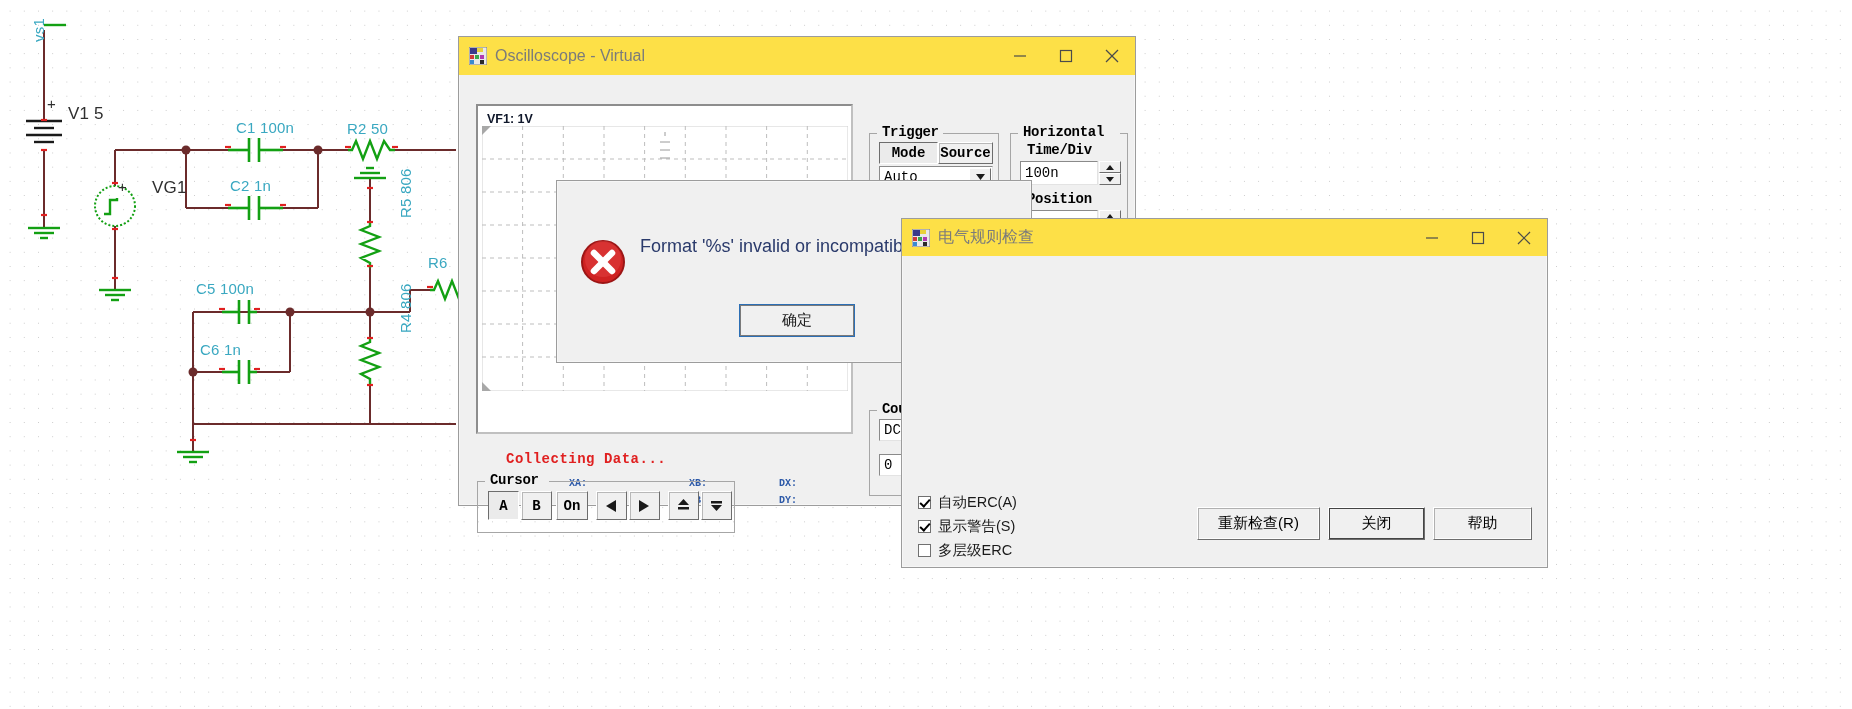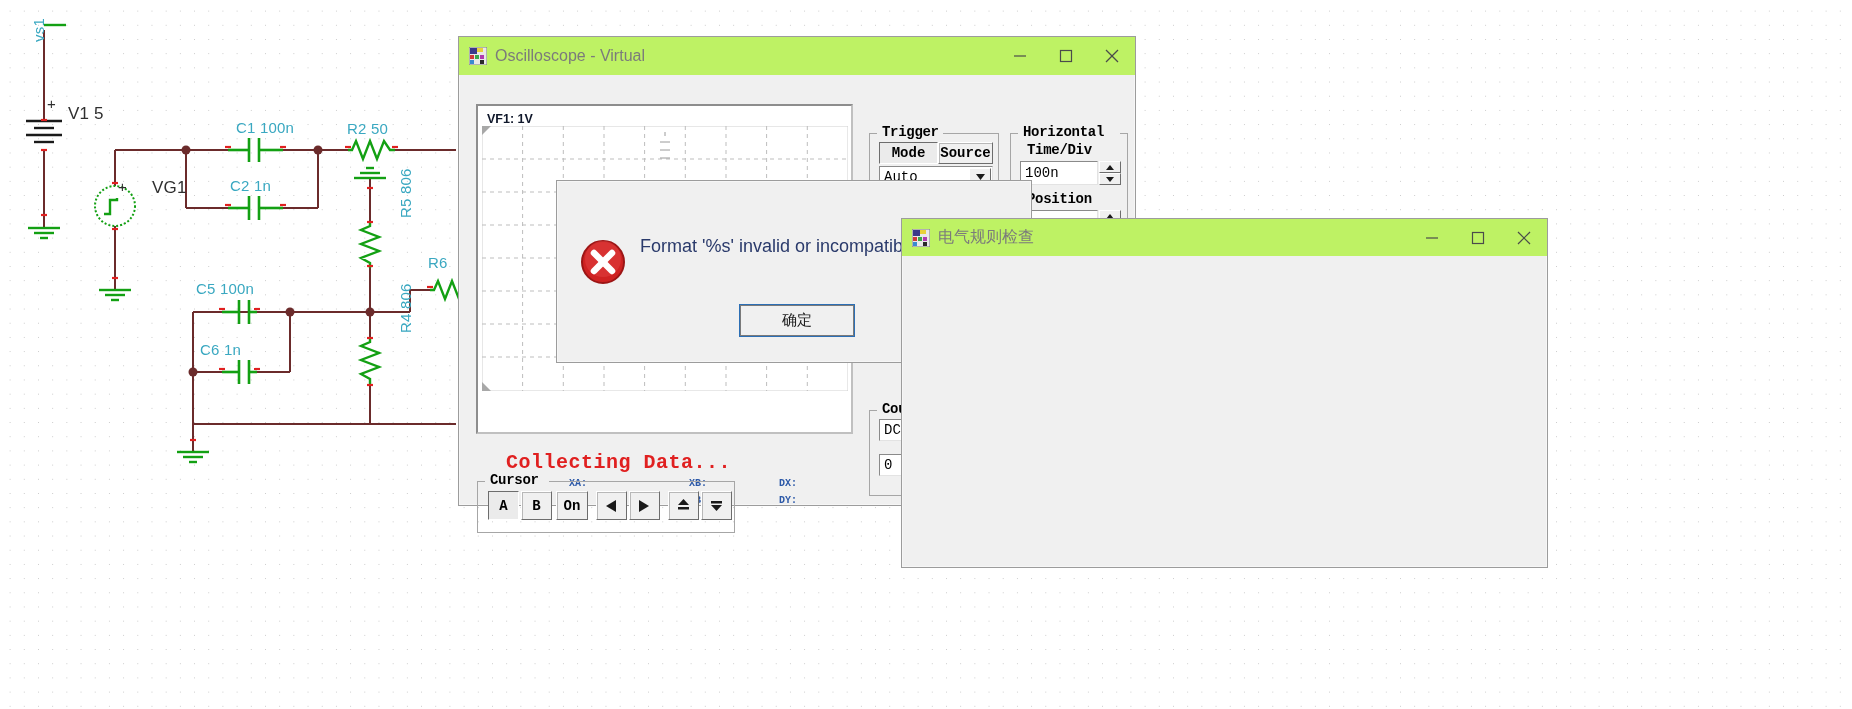--- a/index.html
+++ b/index.html
@@ -39,21 +39,21 @@
 
   
   .win {
     position: absolute;
     background: #f0f0f0;
     border: 1px solid #9c9c9c;
     box-shadow: 0 0 0 1px rgba(255,255,255,0.4) inset;
   }
   .win-title {
     height: 38px;
-    background: #bef264;
+    background: #fde047;
     display: flex; align-items: center;
     padding-left: 10px;
     position: relative;
   }
   .win-title .tbar-text {
     font-family: "Liberation Sans", sans-serif;
     font-size: 16px;
     color: #7b7b7b;
     margin-left: 8px;
   }
@@ -81,21 +81,21 @@
     border-top-color: #8d8d8d; border-left-color: #8d8d8d;
   }
   .scope-screen .grid { position: absolute; left: 4px; top: 20px; width: 366px; height: 265px; }
   .vf-label {
     position: absolute; left: 26px; top: 64px;
     color: #0f172a; font-weight: bold; font-size: 12.5px;
     font-family: "Liberation Sans", sans-serif;
   }
   .collecting {
     position: absolute; left: 28px; top: 345px;
-    color: #e02020; font-weight: bold; font-size: 20px;
+    color: #e02020; font-weight: bold; font-size: 14px;
     font-family: "Liberation Mono", monospace;
     letter-spacing: .5px;
   }
   .cur-readout {
     position: absolute;
     font-family: "Liberation Mono", monospace;
     font-size: 10px; font-weight: bold; color: #2c59a8;
   }
 
   
@@ -634,15 +634,33 @@
         <div class="winbtn">
           <svg width="14" height="14">
               <line x1="1" y1="1" x2="13" y2="13" stroke="#4b4b4b" stroke-width="1.2"></line>
               <line x1="13" y1="1" x2="1" y2="13" stroke="#4b4b4b" stroke-width="1.2"></line>
             </svg>
         </div>
       </div>
     </div>
 
 
+    <div class="erc-foot">
+      <div class="chk-row" style="left:16px; top:42px;">
+        <span class="chk on"></span>
+        <span>自动ERC(A)</span>
+      </div>
+      <div class="chk-row" style="left:16px; top:66px;">
+        <span class="chk on"></span>
+        <span>显示警告(S)</span>
+      </div>
+      <div class="chk-row" style="left:16px; top:90px;">
+        <span class="chk"></span>
+        <span>多层级ERC</span>
+      </div>
+
+      <div class="erc-btn" style="left:295px; top:56px; width:123px;">重新检查(R)</div>
+      <div class="erc-btn focused" style="left:426px; top:56px; width:97px;">关闭</div>
+      <div class="erc-btn" style="left:531px; top:56px; width:99px;">帮助</div>
+    </div>
   </div>
 
 </div>
 
 </body></html>

